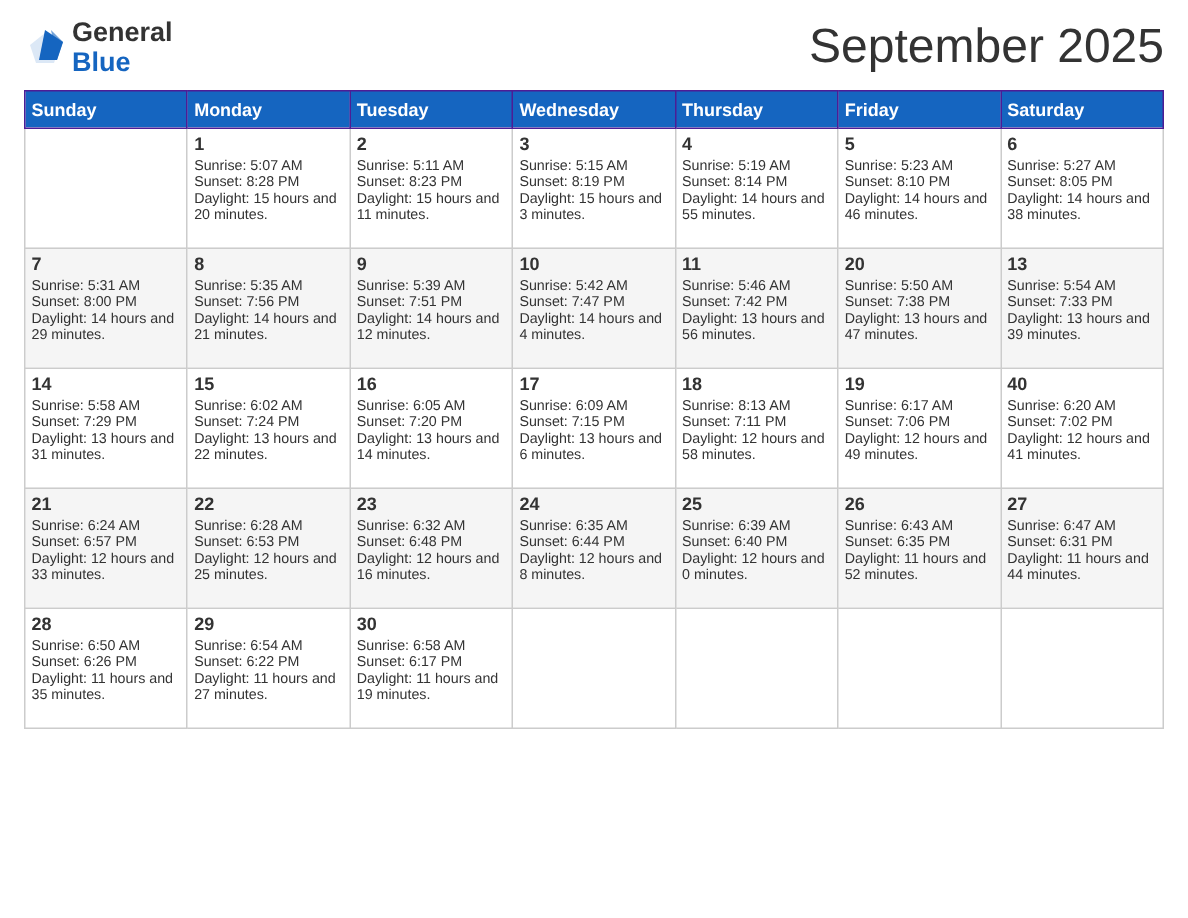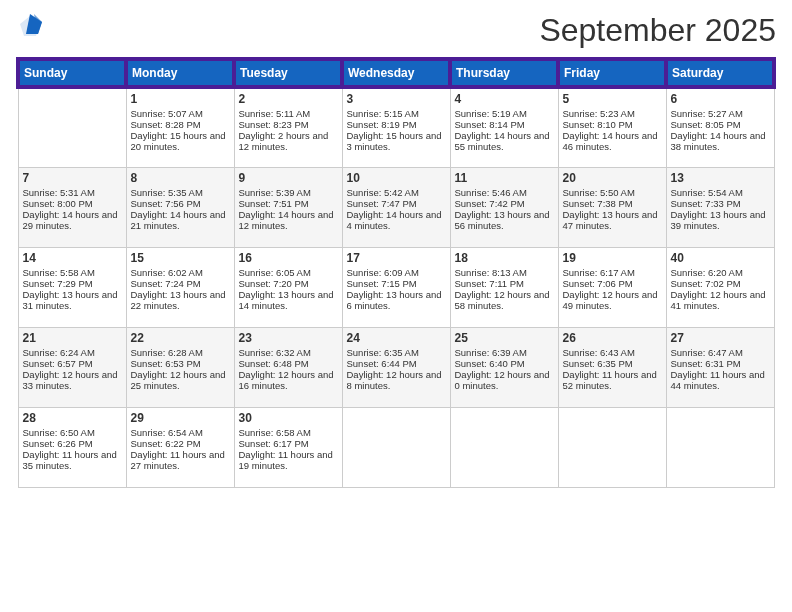--- a/index.html
+++ b/index.html
@@ -56,21 +56,21 @@
       border-collapse: collapse;
       table-layout: fixed;
     }
     th {
       background: #1565c0;
       color: #fff;
       font-size: 12px;
       font-weight: bold;
       padding: 5px 4px;
       text-align: left;
-      border: 4px solid #4c1d95;
+      border: 1px solid #4c1d95;
     }
     td {
       border: 1px solid #ccc;
       vertical-align: top;
       padding: 3px 4px;
       font-size: 9.5px;
       color: #333;
       height: 80px;
     }
     .day-num {
@@ -88,20 +88,24 @@
 <body>
 
 <div class="page">
   <div class="header">
     <div class="logo">
       <svg class="logo-icon" viewBox="0 0 28 28">
         <polygon points="14,4 24,12 20,24 8,24 4,12" fill="#1565c0" opacity="0.15"></polygon>
         <polygon points="18,2 26,10 22,22" fill="#1565c0" opacity="0.6"></polygon>
         <polygon points="14,2 26,10 22,22 10,22" fill="#1565c0"></polygon>
       </svg>
+      <div class="logo-text">
+        <span class="logo-general">General</span><br>
+        <span class="logo-blue">Blue</span>
+      </div>
     </div>
     <div class="title-block">
       <div class="month-title">September 2025</div>
     </div>
   </div>
 
   <table>
     <thead>
       <tr>
         <th>Sunday</th>
@@ -119,21 +123,21 @@
           <td>
             <span class="day-num">1</span>
             <div>Sunrise: 5:07 AM</div>
             <div>Sunset: 8:28 PM</div>
             <div>Daylight: 15 hours and 20 minutes.</div>
           </td>
           <td>
             <span class="day-num">2</span>
             <div>Sunrise: 5:11 AM</div>
             <div>Sunset: 8:23 PM</div>
-            <div>Daylight: 2 hours and 12 minutes.</div>
+            <div>Daylight: 15 hours and 11 minutes.</div>
           </td>
           <td>
             <span class="day-num">3</span>
             <div>Sunrise: 5:15 AM</div>
             <div>Sunset: 8:19 PM</div>
             <div>Daylight: 15 hours and 3 minutes.</div>
           </td>
           <td>
             <span class="day-num">4</span>
             <div>Sunrise: 5:19 AM</div>

